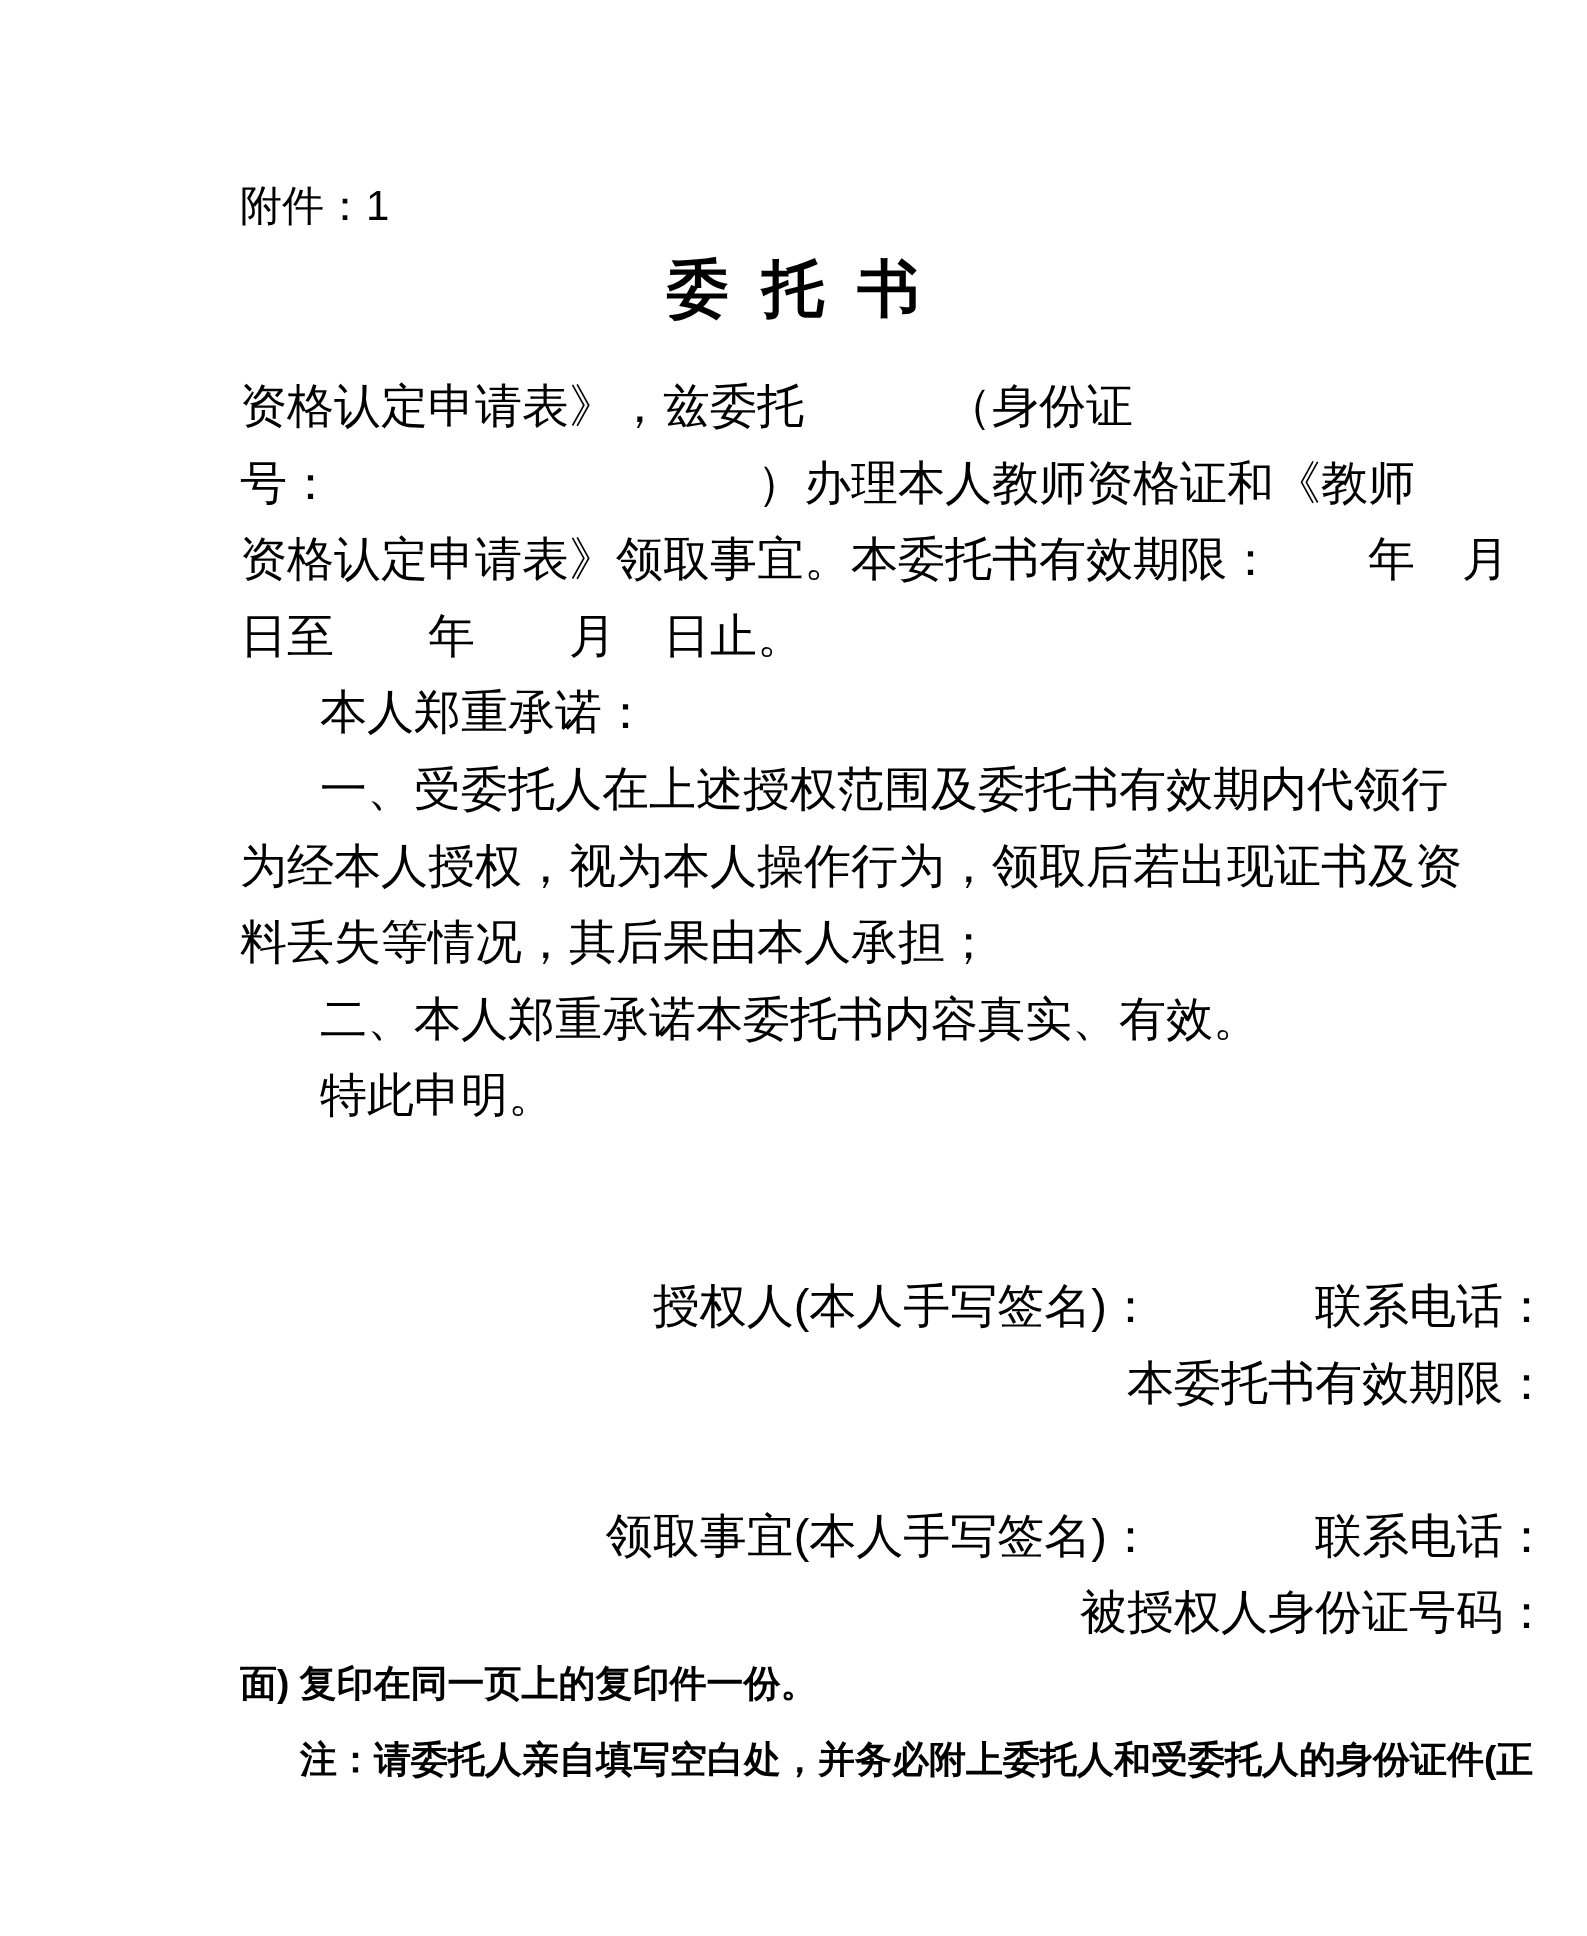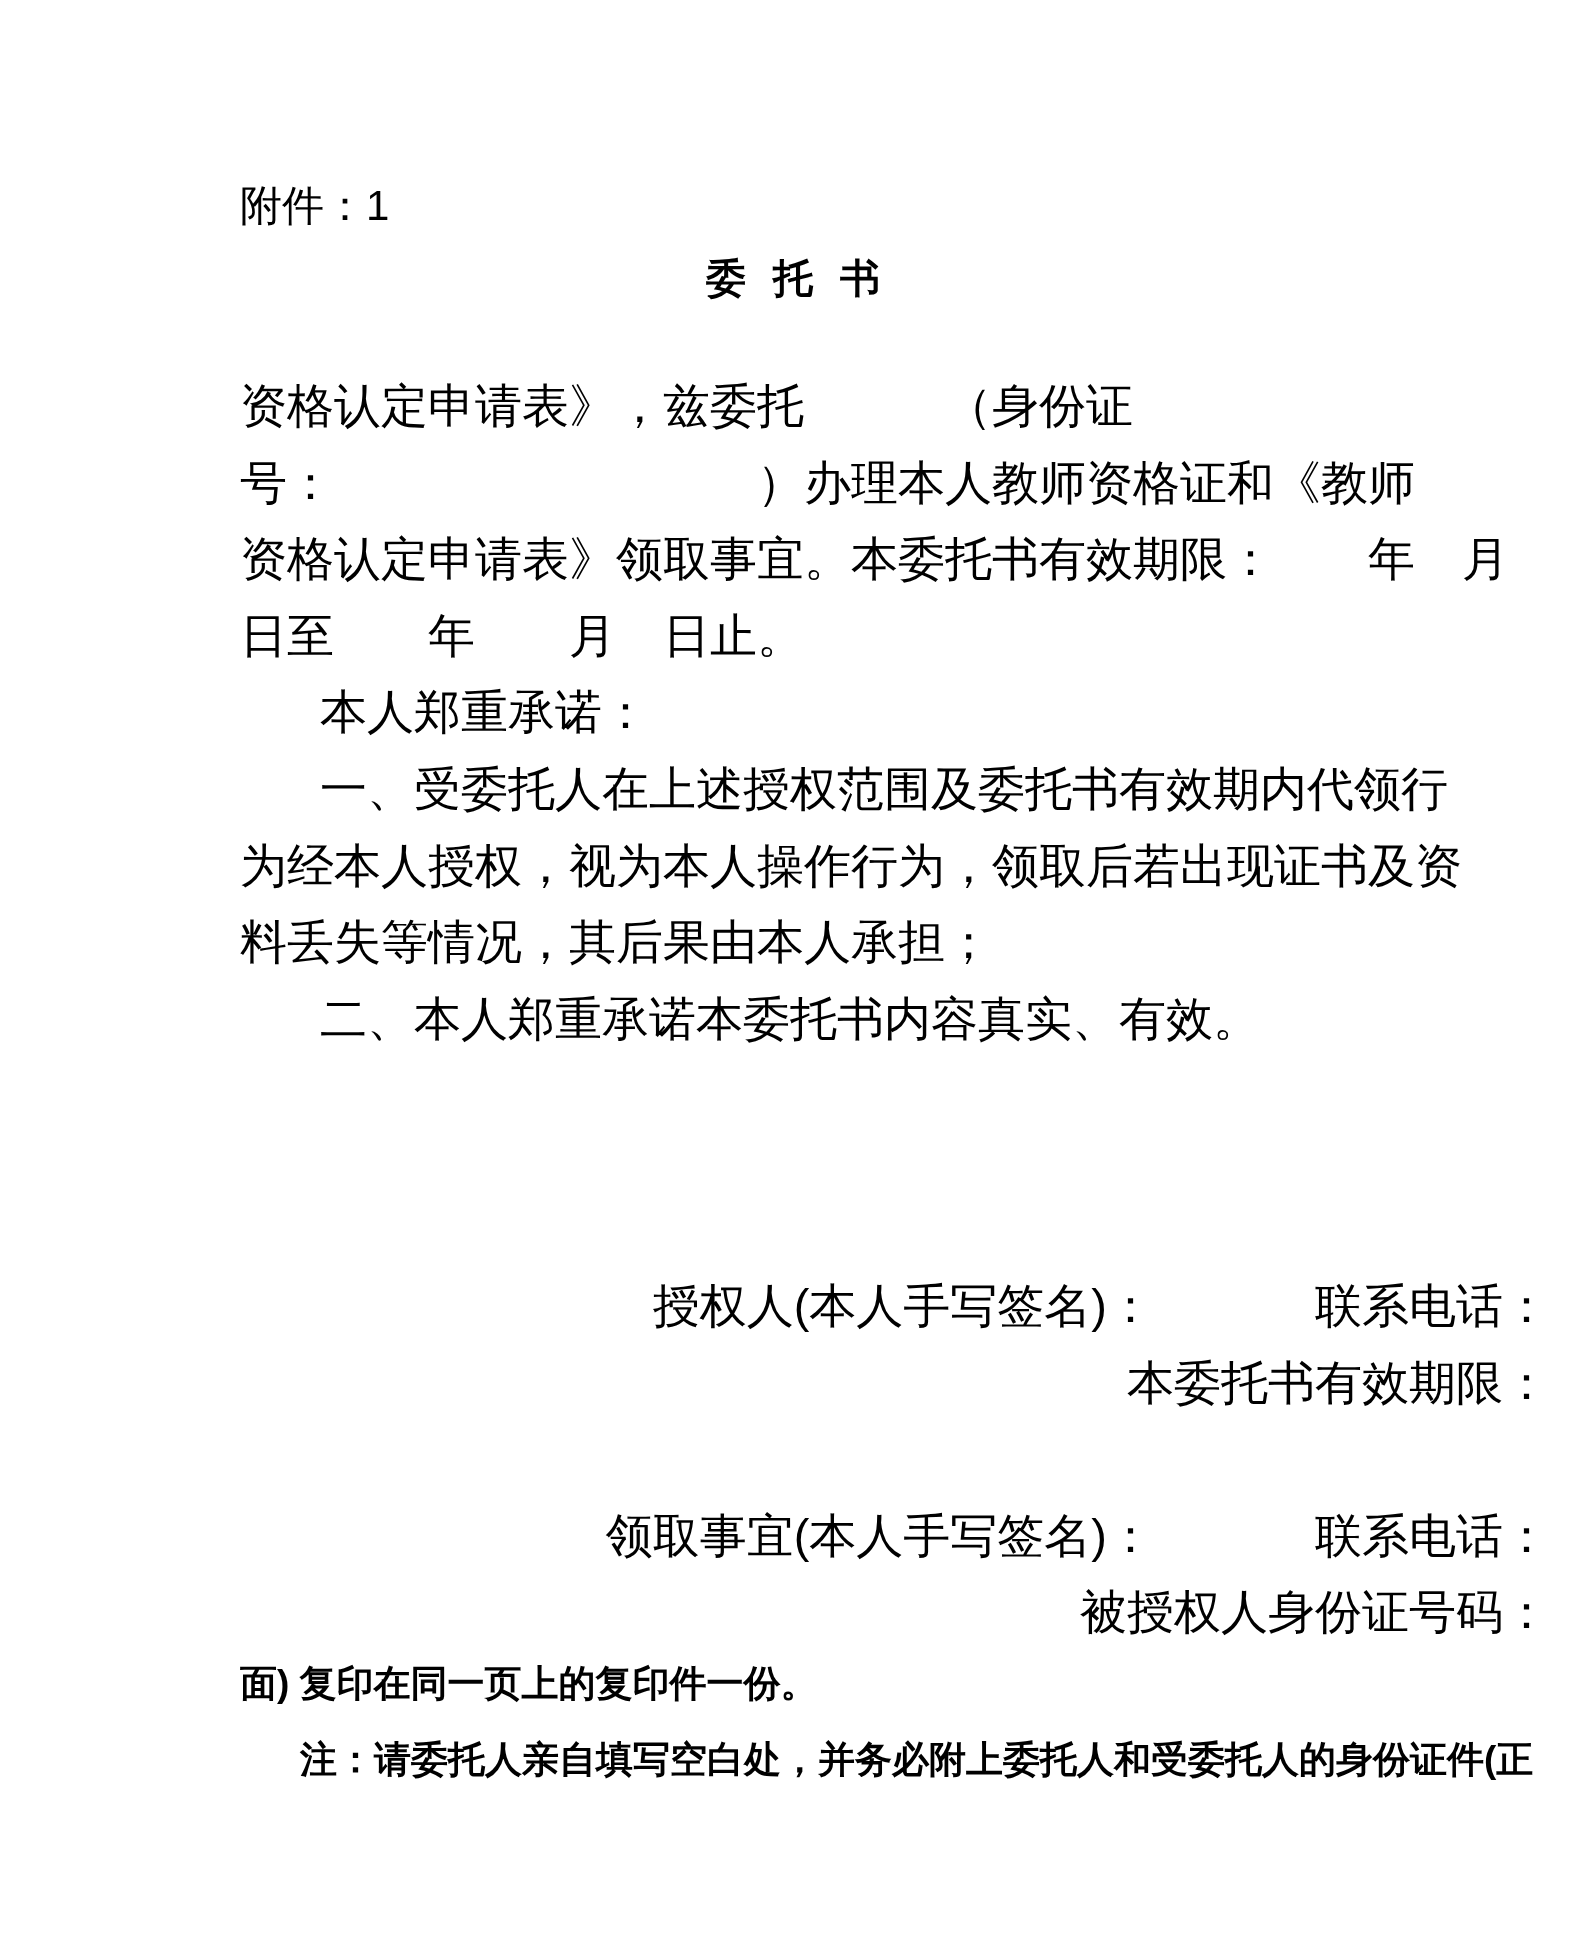--- a/index.html
+++ b/index.html
@@ -25,21 +25,21 @@
     font-weight: 400;
     text-align: center;
   }
   .title {
     position: absolute;
     left: 0;
     top: 258px;
     width: 100%;
     margin: 0;
     text-align: center;
-    font-size: 40px;
+    font-size: 62px;
     line-height: 1;
     font-weight: 700;
     word-spacing: 14px;
     letter-spacing: 1px;
   }
   .body {
     position: absolute;
     left: 240px;
     top: 368px;
     width: 1310px;
@@ -93,20 +93,21 @@
   <div class="body">
     <div class="line">资格认定申请表》，兹委托　　　（身份证</div>
     <div class="line">号：　　　　　　　　　）办理本人教师资格证和《教师</div>
     <div class="line">资格认定申请表》领取事宜。本委托书有效期限：　　年　月</div>
     <div class="line">日至　　年　　月　日止。</div>
     <div class="line indent">本人郑重承诺：</div>
     <div class="line indent">一、受委托人在上述授权范围及委托书有效期内代领行</div>
     <div class="line">为经本人授权，视为本人操作行为，领取后若出现证书及资</div>
     <div class="line">料丢失等情况，其后果由本人承担；</div>
     <div class="line indent">二、本人郑重承诺本委托书内容真实、有效。</div>
+    <div class="line indent">特此申明。</div>
   </div>
 
   <div class="signatures">
     <div class="sig-row">
       <span>授权人(本人手写签名)：</span>
       <span class="phone">联系电话：</span>
     </div>
     <div class="sig-row">本委托书有效期限：</div>
     <div class="sig-spacer"></div>
     <div class="sig-row">

